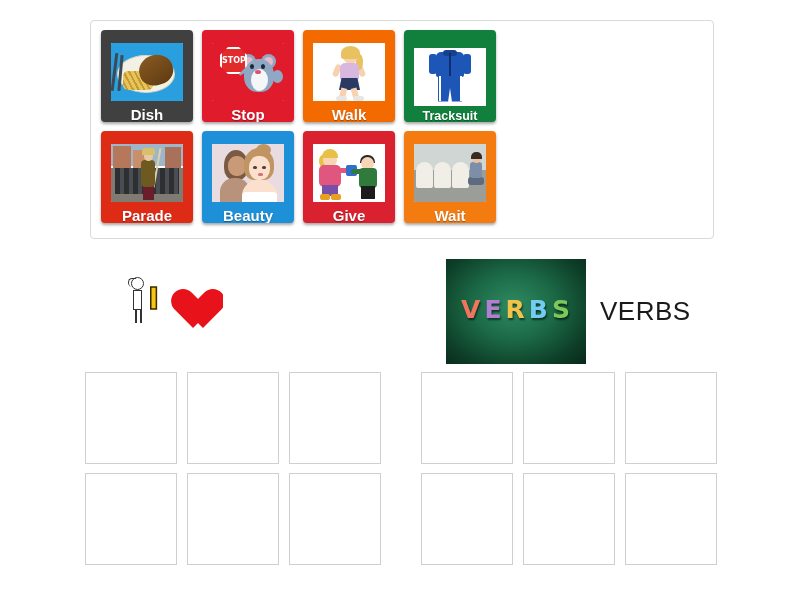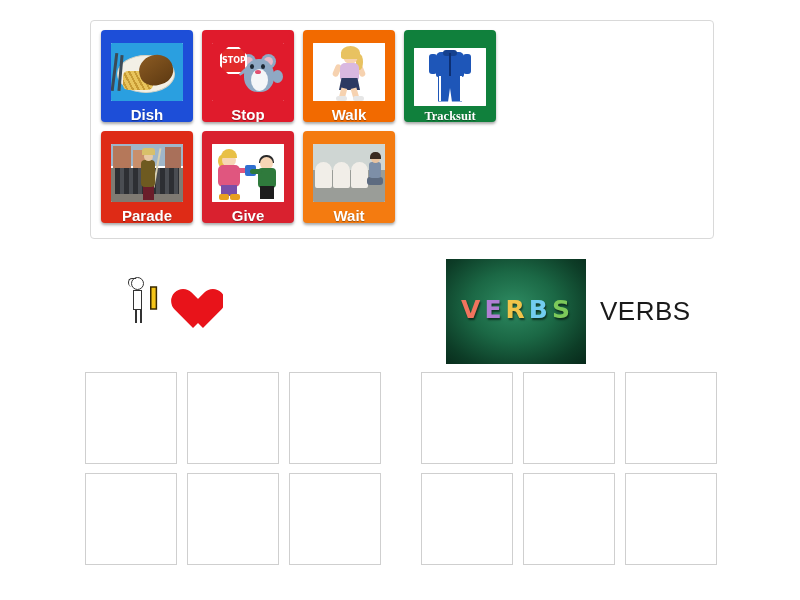--- a/index.html
+++ b/index.html
@@ -59,21 +59,21 @@
 
   .tile-label {
     color: #ffffff;
     font-size: 15px;
     font-weight: bold;
     line-height: 1;
     margin-top: 6px;
     text-shadow: 0 1px 1px rgba(0,0,0,0.35);
     white-space: nowrap;
   }
-  .tile-label.small { font-size: 12.5px; margin-top: 4px; font-family: Liberation Serif, serif; }
+  .tile-label.small { font-size: 12.5px; margin-top: 4px; }
 
   
   .cat-header {
     position: absolute;
     display: flex;
     align-items: center;
     gap: 14px;
   }
   #cat-header-0 { left: 118px; top: 259px; }
   #cat-header-1 { left: 446px; top: 259px; }
@@ -353,21 +353,21 @@
   .wai-ch4 { left: 52px; top: 17px; width: 18px; height: 27px; border-radius: 8px 8px 2px 2px;
              background: #e4e0d8; z-index: -1; }
 </style>
 </head>
 <body>
 
 <div id="tile-tray">
 
   <div class="tile-row">
 
-    <div class="tile" style="background:#1d4ed8">
+    <div class="tile" style="background:#404040">
       <div class="tile-pic">
         <div class="art">
           <div class="c dish-bg"></div>
             <div class="c dish-plate"></div>
           <div class="c dish-chips"></div>
             <div class="c dish-fish"></div>
           <div class="c dish-fork"></div>
             <div class="c dish-knife"></div>
         </div>
       </div>
@@ -452,20 +452,39 @@
           <div class="c par-lead-legs"></div>
             <div class="c par-lead-coat"></div>
           <div class="c par-lead-head"></div>
             <div class="c par-lead-hat"></div>
         </div>
       </div>
       <div class="tile-label">Parade</div>
     </div>
 
 
+    <div class="tile" style="background:#1e90d8">
+      <div class="tile-pic">
+        <div class="art">
+          <div class="c bty-bg"></div>
+          <div class="c bty-back-hair"></div>
+            <div class="c bty-back-face"></div>
+            <div class="c bty-back-body"></div>
+          <div class="c bty-body"></div>
+            <div class="c bty-dress"></div>
+          <div class="c bty-hair"></div>
+            <div class="c bty-face"></div>
+            <div class="c bty-bun"></div>
+          <div class="c bty-eye1"></div>
+            <div class="c bty-eye2"></div>
+            <div class="c bty-lips"></div>
+        </div>
+      </div>
+      <div class="tile-label">Beauty</div>
+    </div>
 
     <div class="tile" style="background:#d9212f">
       <div class="tile-pic">
         <div class="art">
           <div class="c giv-bg"></div>
           <div class="c giv-g-hair"></div>
             <div class="c giv-g-head"></div>
             <div class="c giv-g-hat"></div>
           <div class="c giv-g-coat"></div>
             <div class="c giv-g-pants"></div>

